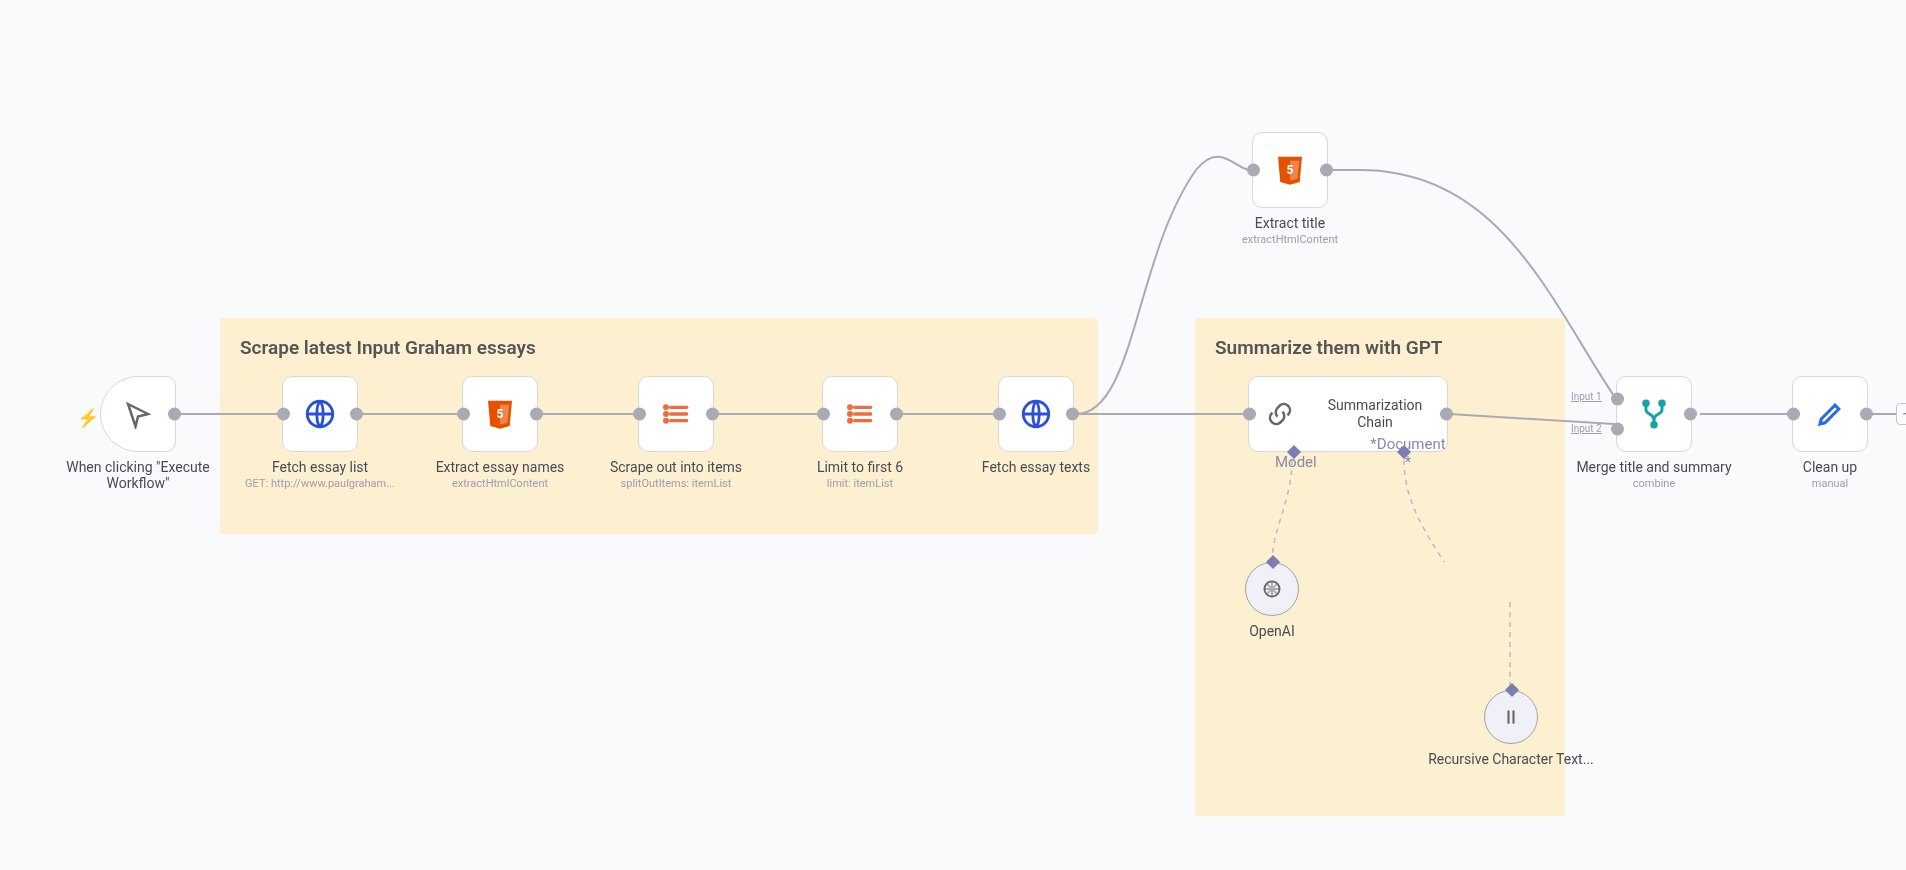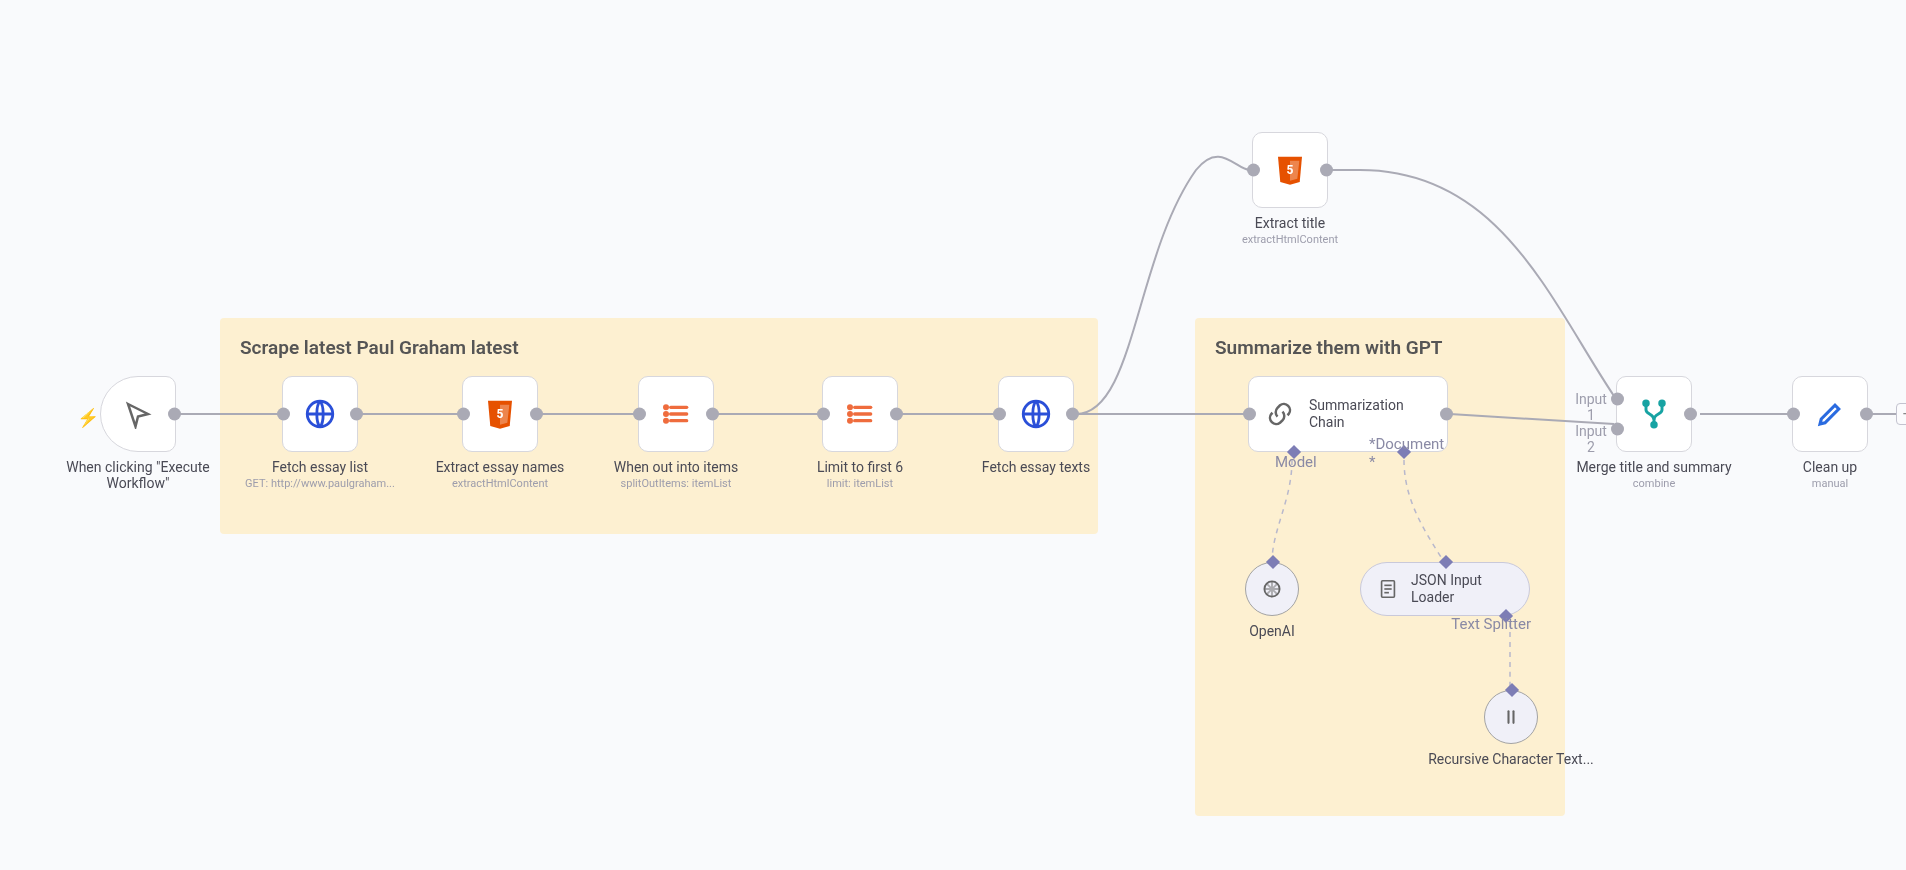--- a/index.html
+++ b/index.html
@@ -33,22 +33,23 @@
     display: flex;
     align-items: center;
     justify-content: center;
   }
   .node.left-round { border-top-left-radius: 38px; border-bottom-left-radius: 38px; }
   .node.wide {
     width: 200px;
     height: 76px;
     justify-content: flex-start;
     padding: 0 16px;
-    gap: 14px;
+    gap: 24px;
     border-radius: 10px;
+    text-align: center;
   }
   .node.pill {
     width: 170px;
     height: 54px;
     border-radius: 30px;
     background: #f0f0f8;
     border: 1px solid #c9c9da;
     justify-content: flex-start;
     padding: 0 16px;
     gap: 12px;
@@ -100,24 +101,25 @@
 
   .trigger-bolt {
     position: absolute;
     color: #ff5a3c;
     font-size: 18px;
     left: -24px; top: 30px;
   }
 
   .port-tag {
     position: absolute;
-    font-size: 14px;
+    font-size: 10px;
     color: #9d9dac;
     width: 40px;
-    text-align: center;
+    text-align: left;
+    text-decoration: underline;
   }
 
   .ai-tag {
     position: absolute;
     font-size: 15px;
     color: #8a8aa5;
   }
 
   .add-btn {
     position: absolute;
@@ -133,21 +135,21 @@
 
   
   .ico { display:inline-flex; align-items:center; justify-content:center; }
 </style>
 </head>
 <body>
 
 <div class="canvas">
 
   <div class="group" style="left:220px; top:318px; width:878px; height:216px;">
-    <div class="group-title">Scrape latest Paul Graham latest</div>
+    <div class="group-title">Scrape latest Input Graham essays</div>
   </div>
   <div class="group" style="left:1195px; top:318px; width:370px; height:498px;">
     <div class="group-title">Summarize them with GPT</div>
   </div>
 
   <svg class="edges">
     <g stroke="#aaaab5" stroke-width="2" fill="none">
       <line x1="172" y1="414" x2="280" y2="414"></line>
       <line x1="360" y1="414" x2="460" y2="414"></line>
       <line x1="540" y1="414" x2="636" y2="414"></line>
@@ -224,21 +226,21 @@
           <line x1="8" y1="12" x2="20" y2="12"></line>
           <line x1="8" y1="17" x2="20" y2="17"></line>
           <circle cx="4.5" cy="7" r="1" fill="#ef6c3d"></circle>
           <circle cx="4.5" cy="12" r="1" fill="#ef6c3d"></circle>
           <circle cx="4.5" cy="17" r="1" fill="#ef6c3d"></circle>
         </svg>
     </span>
     <span class="port left"></span>
     <span class="port right"></span>
     <div class="node-label bottom">
-      <span>When out into items</span>
+      <span>Scrape out into items</span>
       <span class="node-sub">splitOutItems: itemList</span>
     </div>
   </div>
 
   <div class="node" style="left:822px; top:376px;">
     <span class="ico">
       <svg width="32" height="32" viewBox="0 0 24 24" fill="none" stroke="#ef6c3d" stroke-width="2.5" stroke-linecap="round">
           <line x1="8" y1="7" x2="20" y2="7"></line>
           <line x1="8" y1="12" x2="20" y2="12"></line>
           <line x1="8" y1="17" x2="20" y2="17"></line>
@@ -305,34 +307,20 @@
     <span class="ico">
       <svg width="26" height="26" viewBox="0 0 24 24" fill="none" stroke="#666" stroke-width="1.7">
           <circle cx="12" cy="12" r="7"></circle>
           <path d="M12 5v14M5 12h14M7 7l10 10M17 7l-10 10" opacity=".5"></path>
         </svg>
     </span>
     <span class="diam" style="left:22px; top:-6px;"></span>
     <div class="node-label bottom">OpenAI</div>
   </div>
 
-  <div class="node pill" style="left:1360px; top:562px;">
-    <span class="ico">
-      <svg width="22" height="22" viewBox="0 0 24 24" fill="none" stroke="#666" stroke-width="1.8">
-          <rect x="5" y="3" width="14" height="18" rx="1"></rect>
-          <line x1="8" y1="8" x2="16" y2="8"></line>
-          <line x1="8" y1="12" x2="16" y2="12"></line>
-          <line x1="8" y1="16" x2="13" y2="16"></line>
-        </svg>
-    </span>
-    <span class="inline-label">JSON Input Loader</span>
-    <span class="diam" style="left:80px; top:-6px;"></span>
-    <span class="diam" style="right:18px; bottom:-6px;"></span>
-    <span class="ai-tag" style="right:-2px; bottom:-18px;">Text Splitter</span>
-  </div>
 
   <div class="node circle" style="left:1484px; top:690px;">
     <span class="ico">
       <svg width="20" height="20" viewBox="0 0 24 24" fill="none" stroke="#666" stroke-width="2.5" stroke-linecap="round">
           <line x1="9" y1="5" x2="9" y2="19"></line>
           <line x1="15" y1="5" x2="15" y2="19"></line>
         </svg>
     </span>
     <span class="diam" style="left:22px; top:-6px;"></span>
     <div class="node-label bottom">Recursive Character Text...</div>

